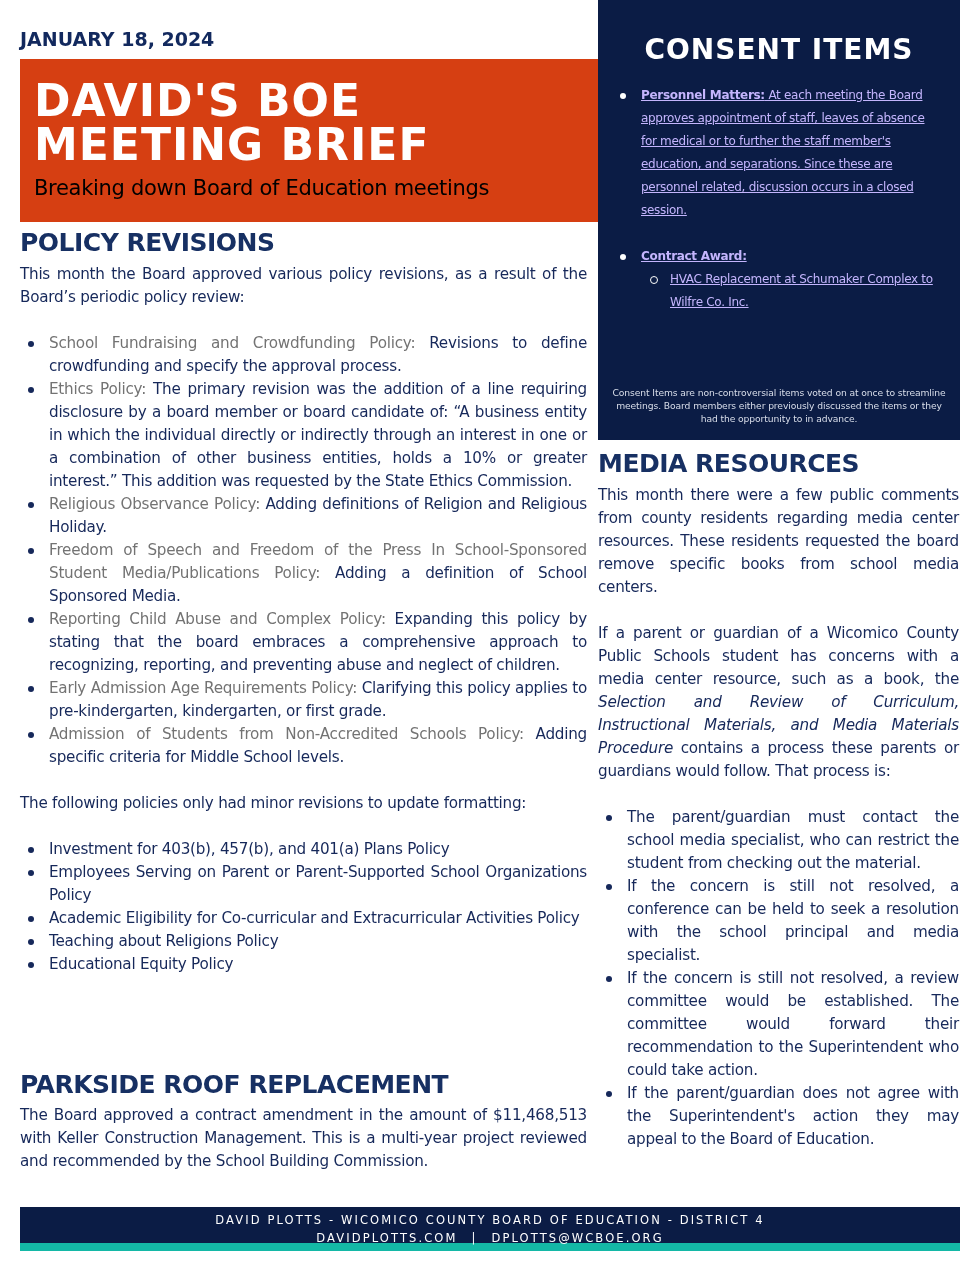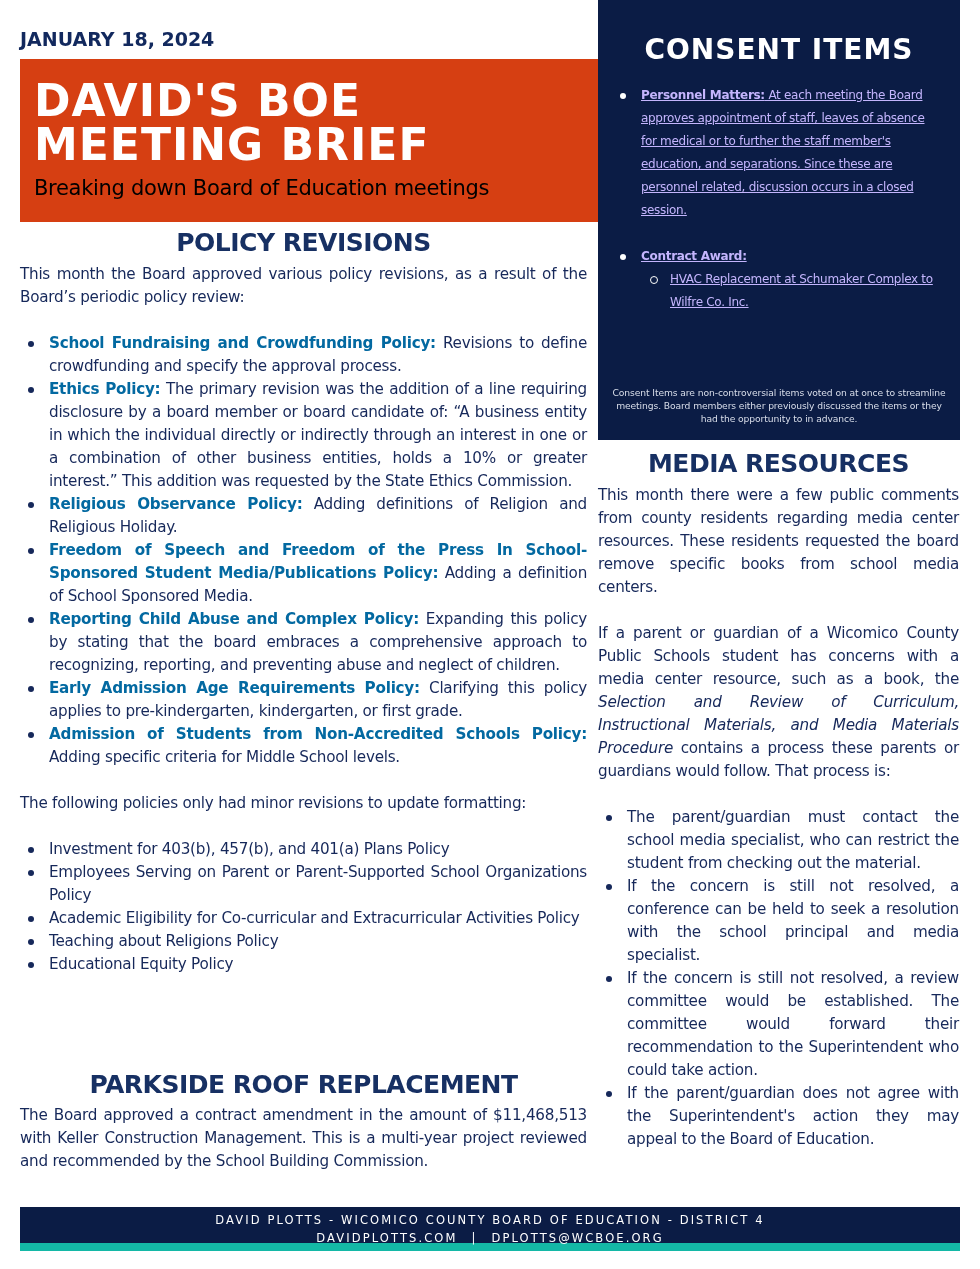--- a/index.html
+++ b/index.html
@@ -23,33 +23,33 @@
   }
   .banner-sub {
     position: absolute; left: 14px; top: 117px;
     font-size: 21px; color: #000000; white-space: nowrap;
     font-family: "DejaVu Sans", sans-serif; letter-spacing: -0.3px;
   }
 
   .left-col { position: absolute; left: 20px; width: 567px; }
   .sec-title {
     font-family: "DejaVu Sans", sans-serif; font-weight: bold;
-    color: #173063; text-align: center; font-size: 25px; letter-spacing: -0.5px;
+    color: #173063; text-align: left; font-size: 25px; letter-spacing: -0.5px;
   }
   .body-text {
     font-size: 15.2px; line-height: 23px; color: #16285a; text-align: justify;
     font-family: "DejaVu Sans", sans-serif; letter-spacing: -0.25px;
   }
   ul.bullets { list-style: none; }
   ul.bullets li { position: relative; padding-left: 29px; text-align: justify; }
   ul.bullets li::before {
     content: ""; position: absolute; left: 8px; top: 9px;
     width: 6px; height: 6px; border-radius: 50%; background: #16285a;
   }
-  .b { font-weight: bold; color: #0369a1; }
+  .b { font-weight: normal; color: #737373; }
   .i { font-style: italic; }
 
   .consent {
     position: absolute; left: 598px; top: 0; width: 362px; height: 440px;
     background: #0b1c45; color: #ffffff;
   }
   .consent-title {
     position: absolute; left: 0; width: 100%; top: 33px; text-align: center;
     font-weight: bold; font-size: 28px; letter-spacing: 1px; color: #ffffff;
     font-family: "DejaVu Sans", sans-serif;

